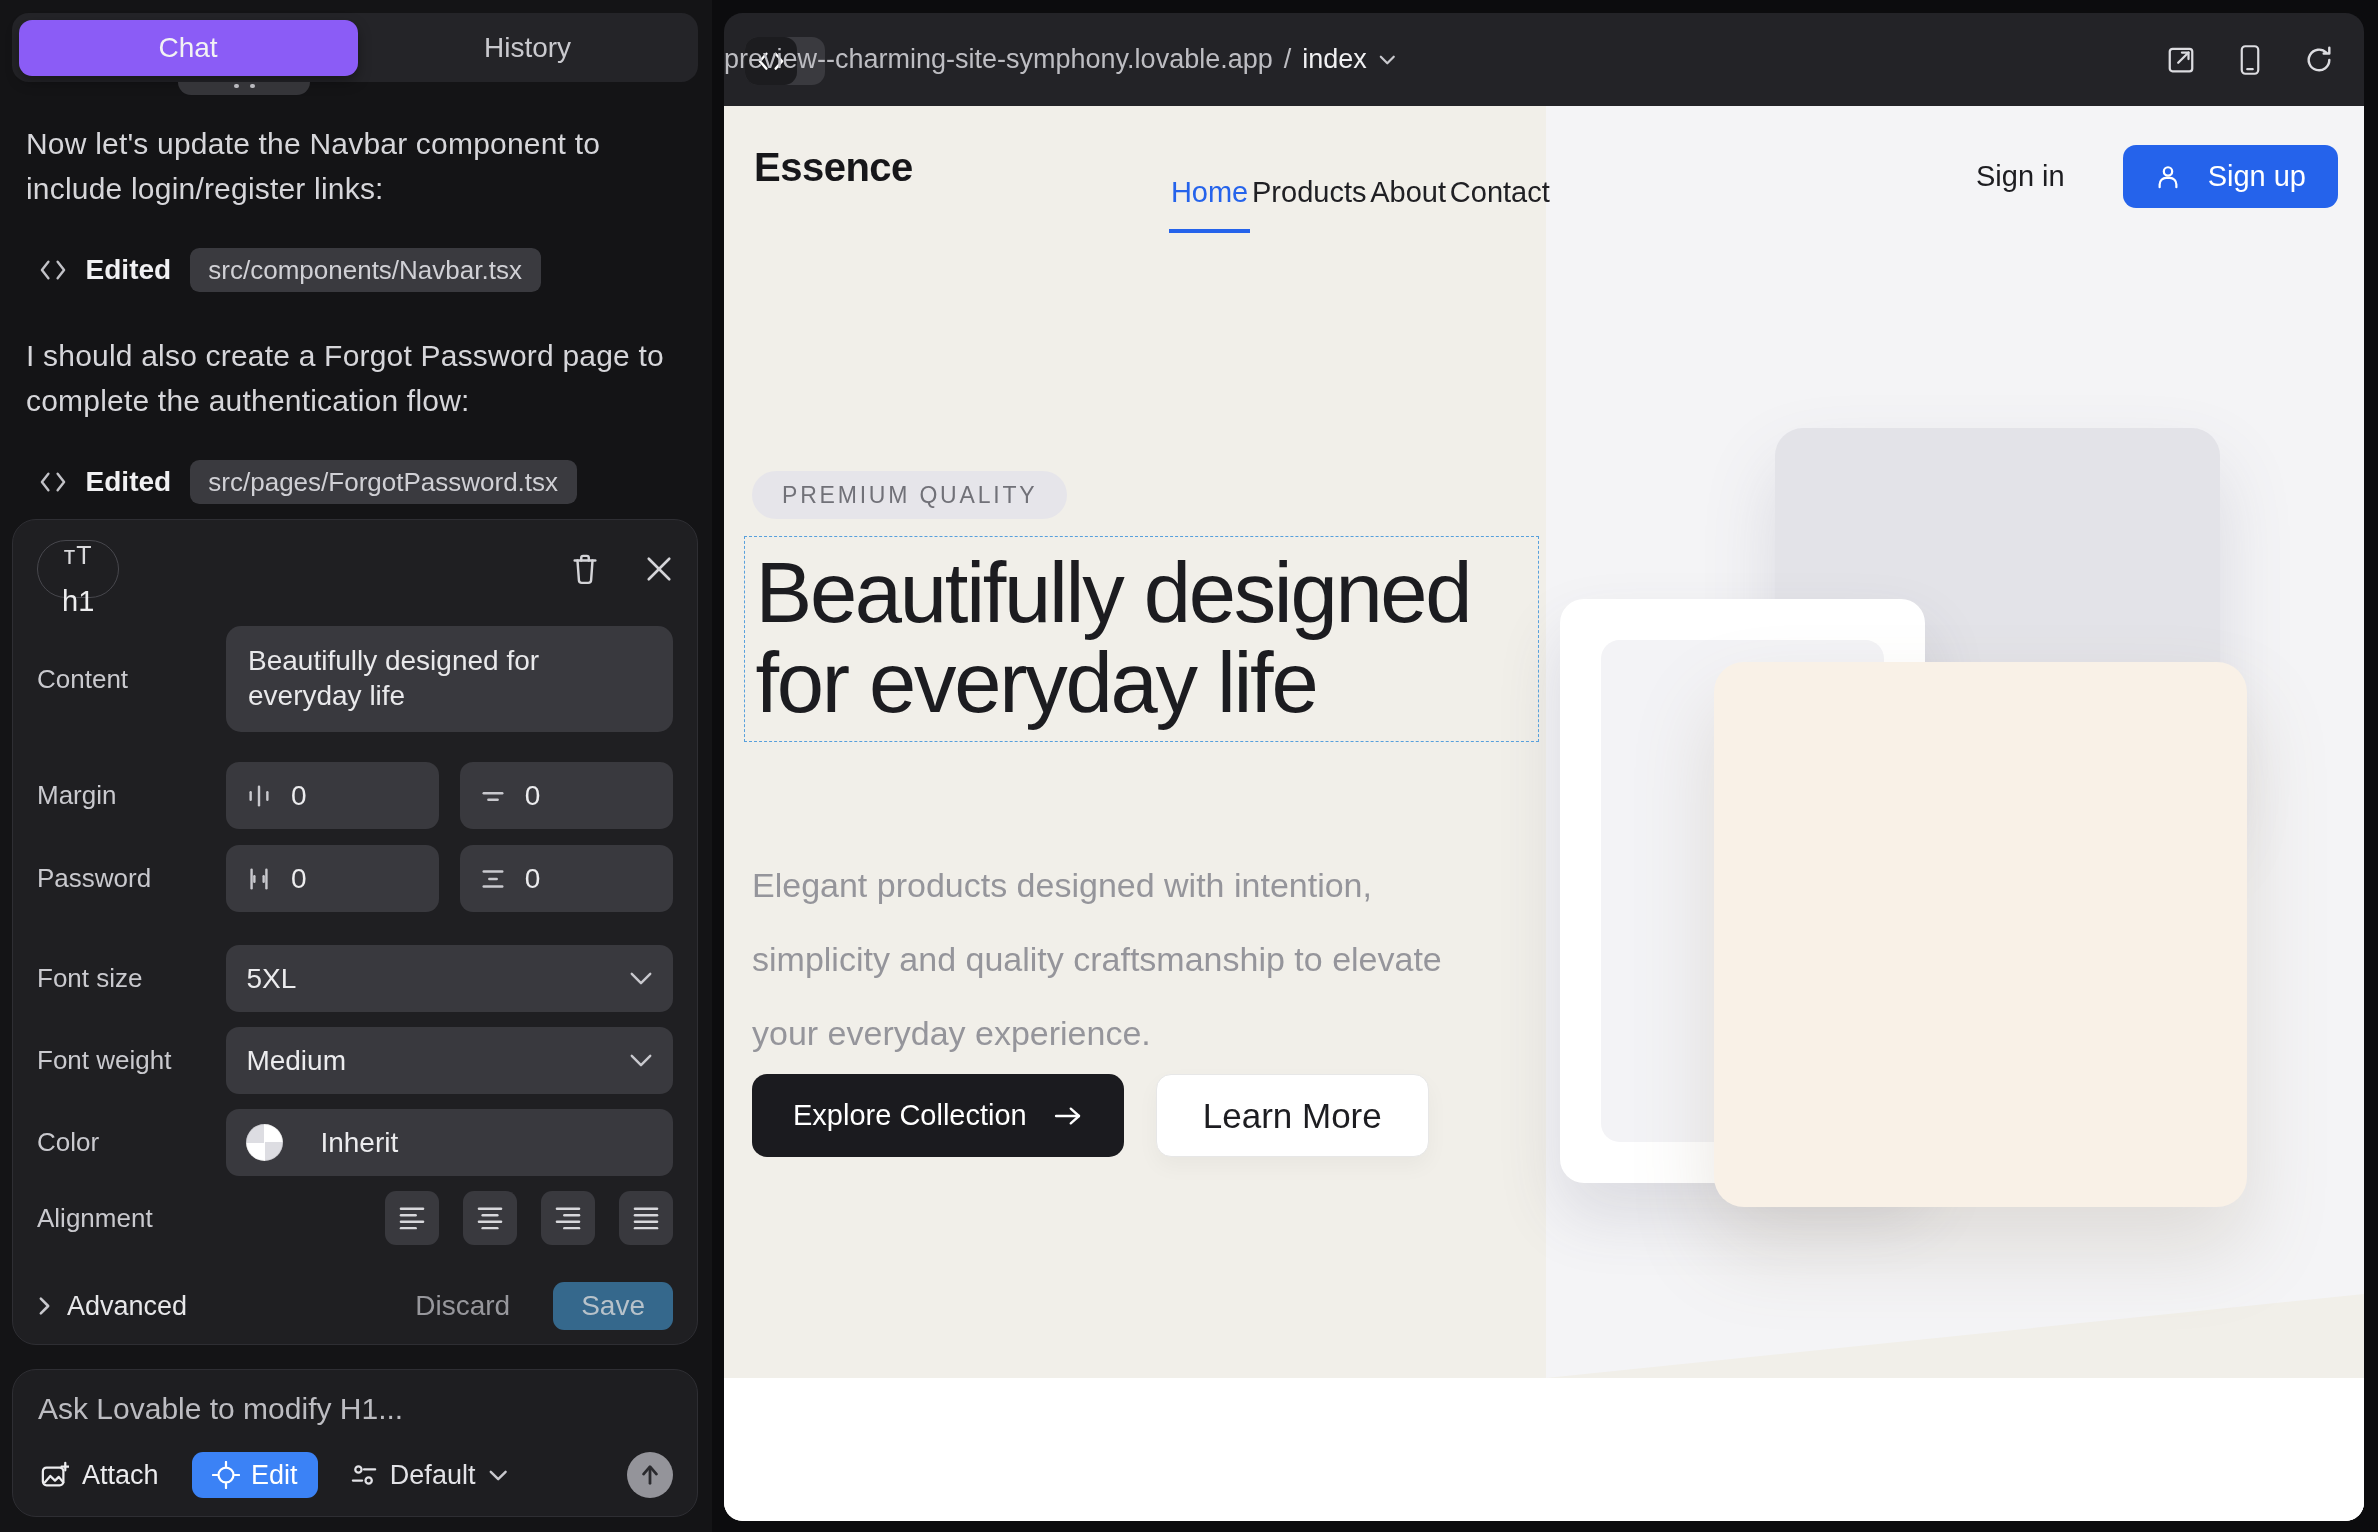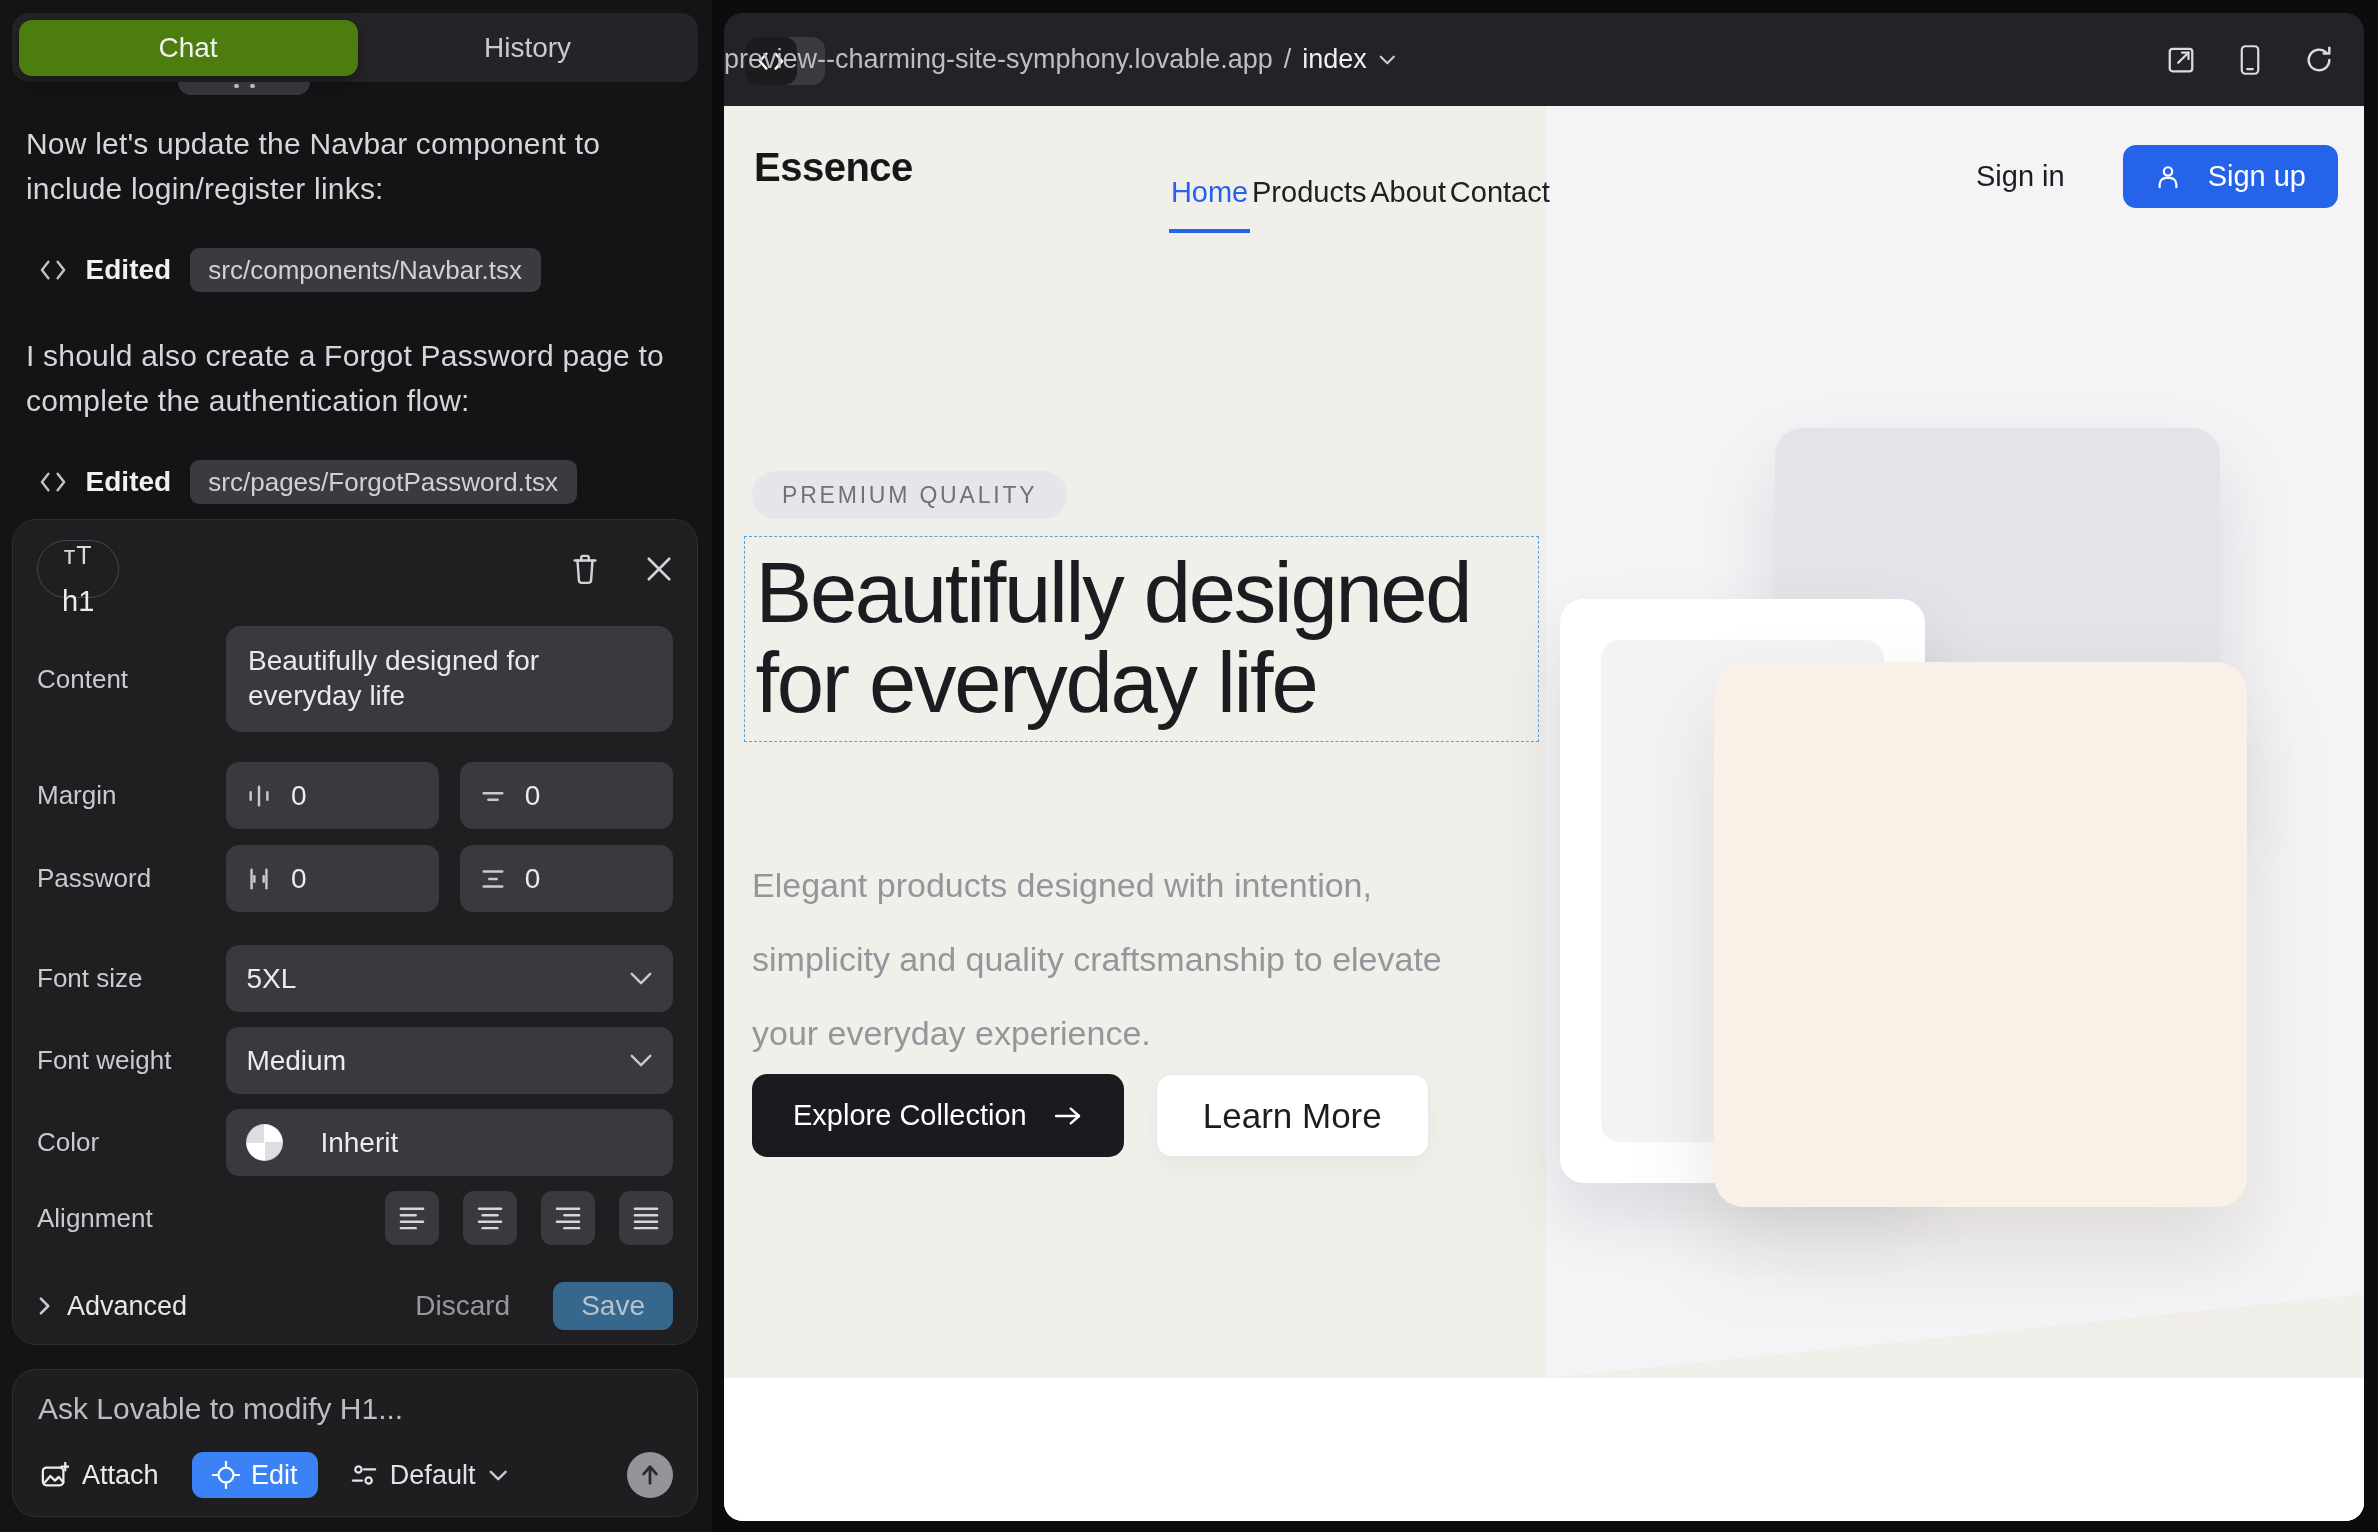--- a/index.html
+++ b/index.html
@@ -9,21 +9,21 @@
     background:#0c0c0e; font-family:"Liberation Sans", sans-serif;
   }
   svg { display:block; }
 
   
   .left-panel { position:absolute; left:0; top:0; width:712px; height:1532px; background:#141416; }
 
   .tabbar { position:absolute; left:12px; top:13px; width:686px; height:69px;
     background:#242428; border-radius:16.7px; }
   .tab-active { position:absolute; left:6.5px; top:6.5px; width:339px; height:56px;
-    background:#4d7c0f; border-radius:13px; display:flex; align-items:center; justify-content:center;
+    background:#8b5cf6; border-radius:13px; display:flex; align-items:center; justify-content:center;
     color:#f2f2f4; font-size:28px; box-shadow:0 5.6px 13px rgba(0,0,0,.35); }
   .tab-inactive { position:absolute; left:345px; top:0; width:341px; height:69px;
     display:flex; align-items:center; justify-content:center; color:#c9c9ce; font-size:28px; }
 
   .partial-pill { position:absolute; left:178px; top:82px; width:132px; height:13px;
     background:#353539; border-radius:0 0 13px 13px; }
   .partial-pill .dot { position:absolute; top:1.9px; width:4.6px; height:4.6px; border-radius:50%; background:#b9b9be; }
   .partial-pill .dot.d1 { left:56px; } .partial-pill .dot.d2 { left:72px; }
 
   .chat { position:absolute; left:26px; top:121px; width:662px; }

